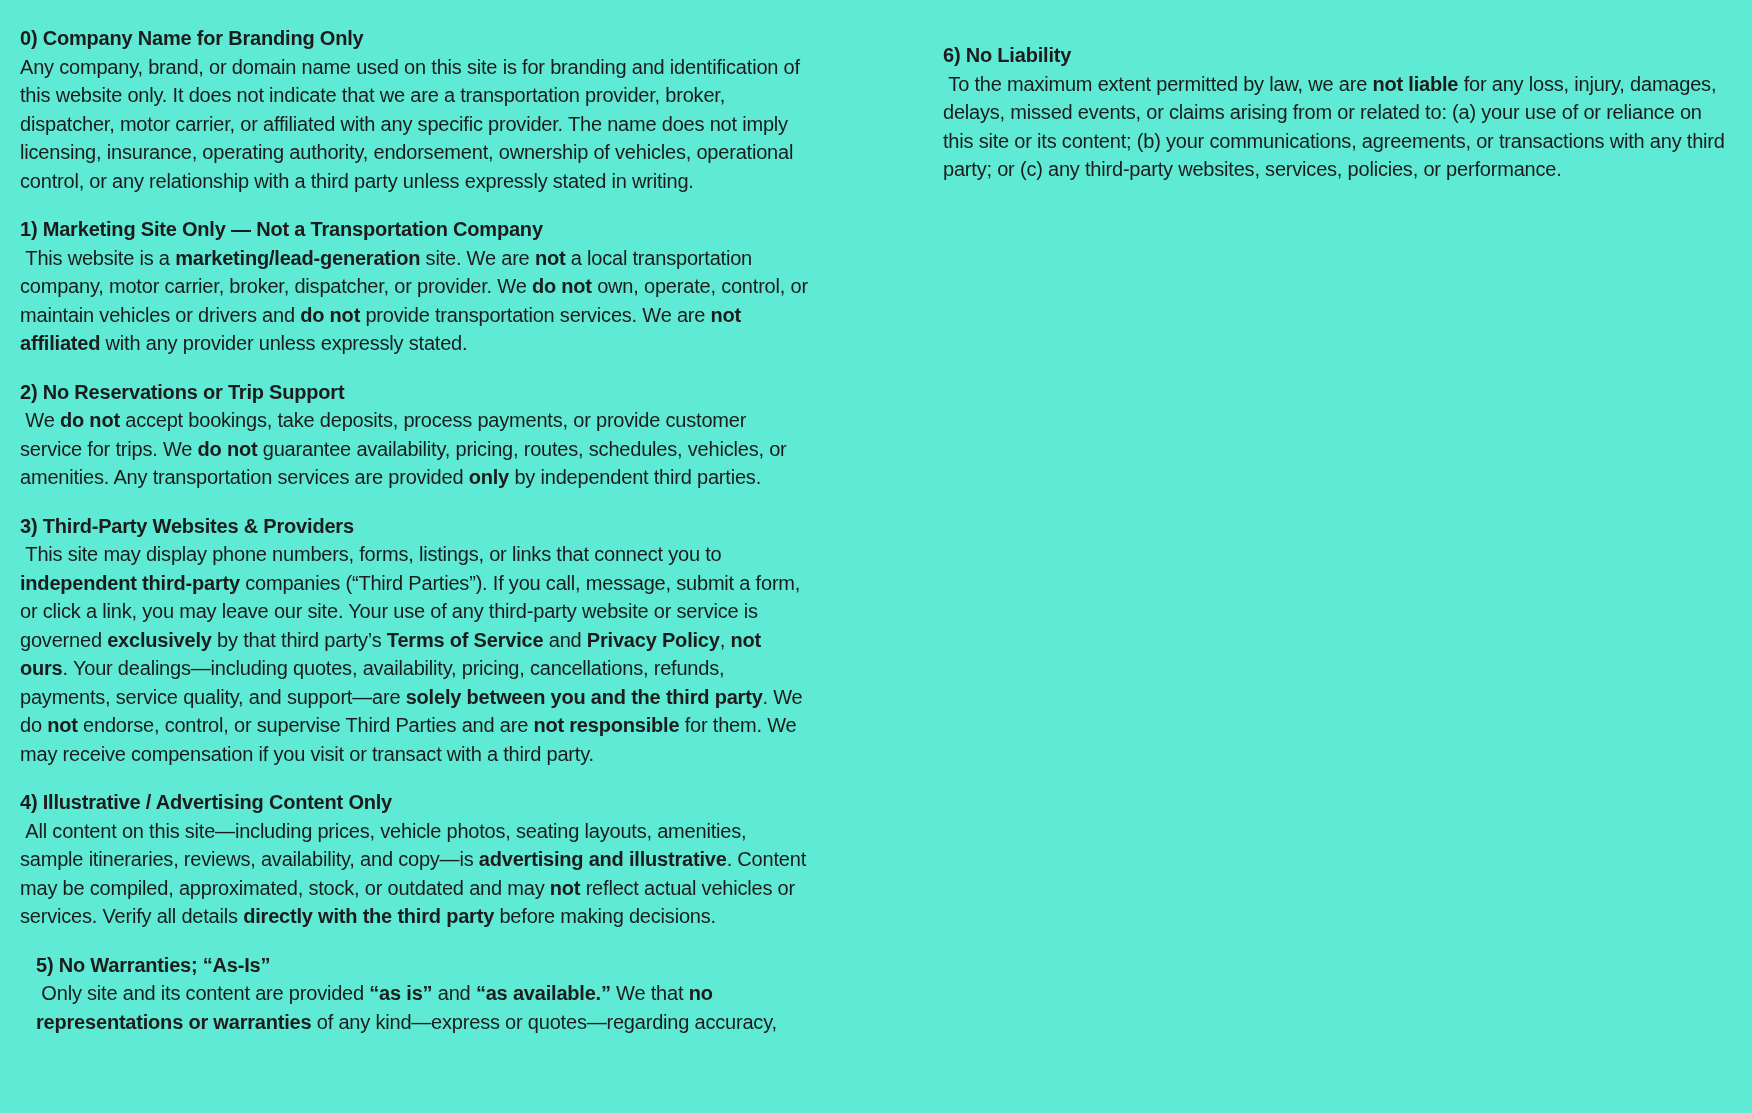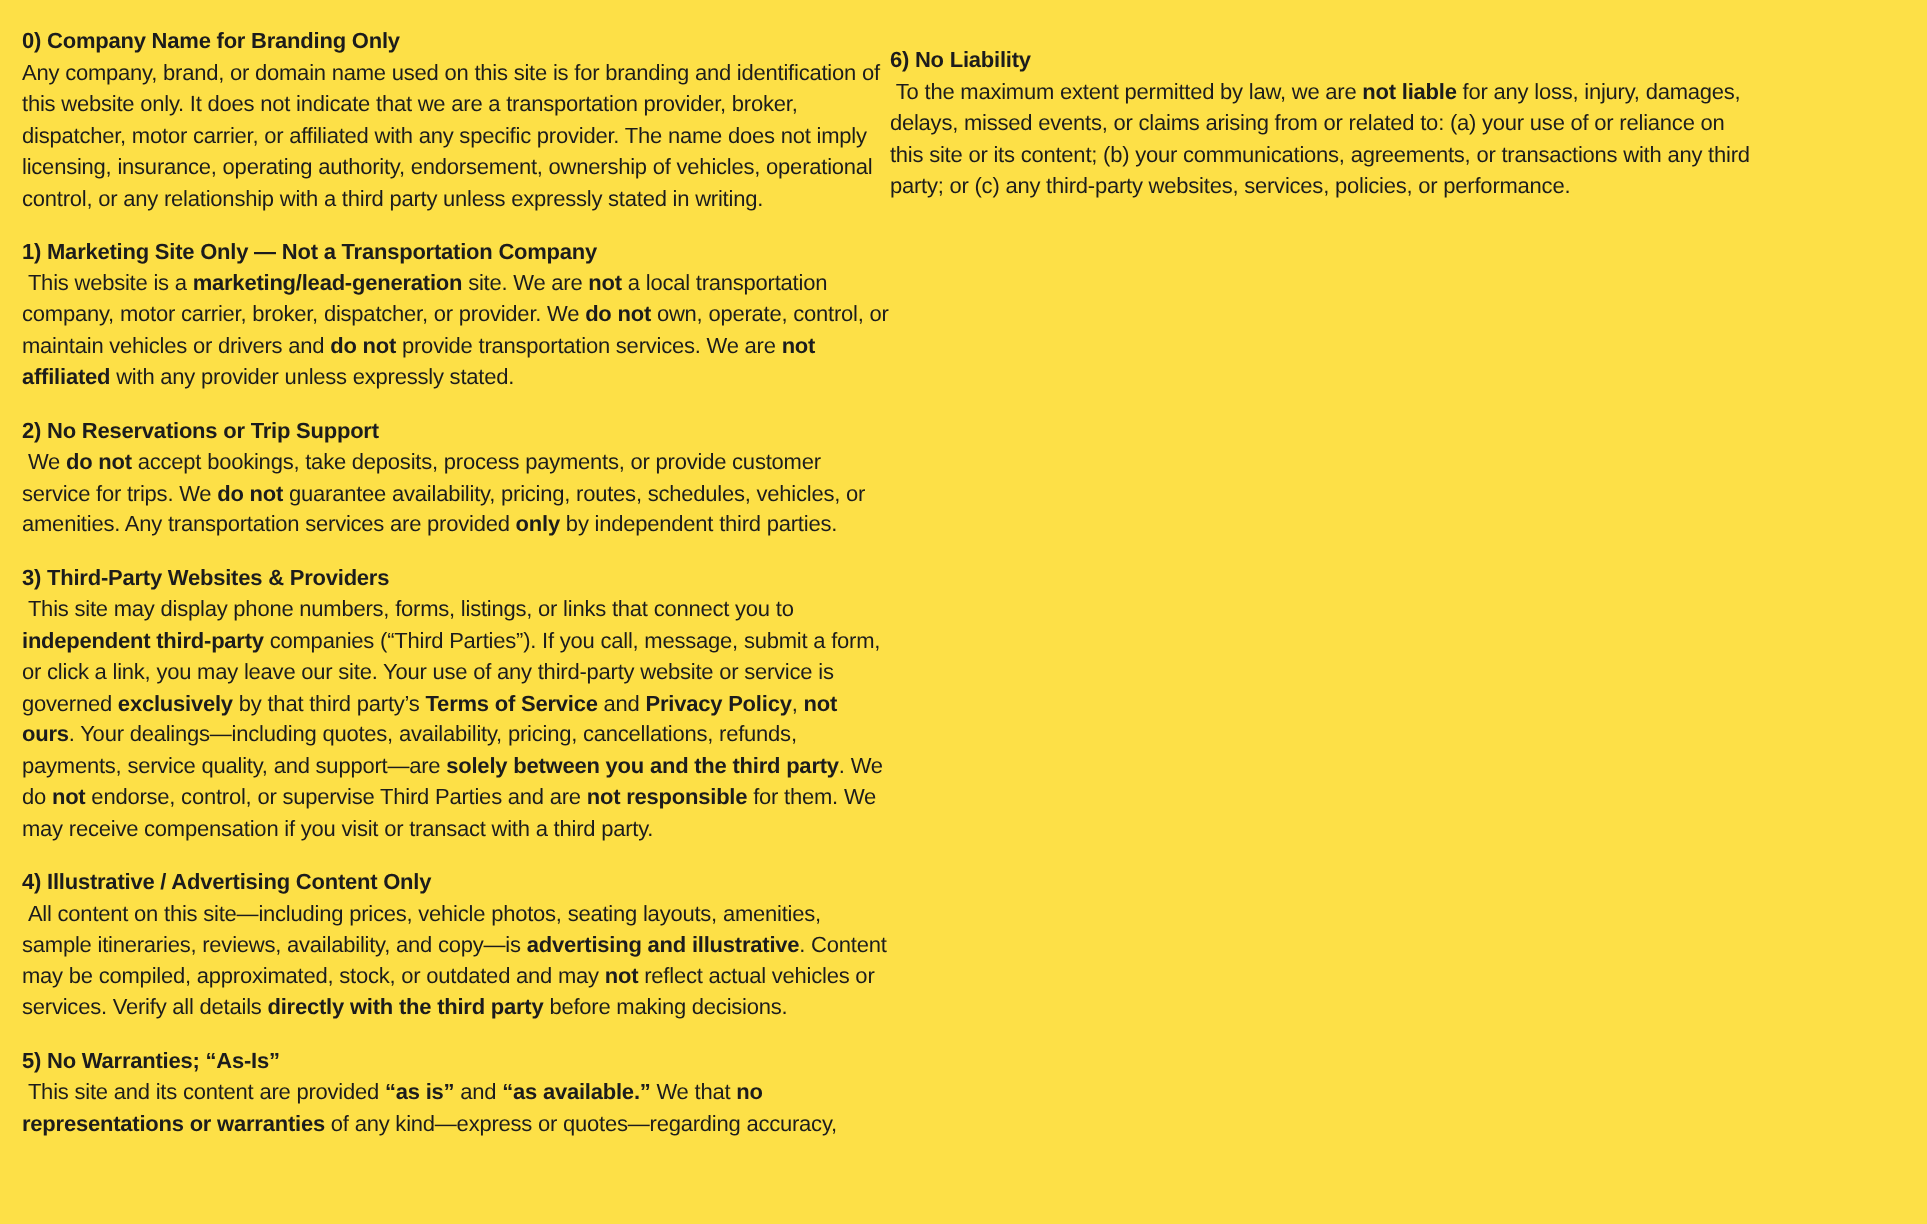--- a/index.html
+++ b/index.html
@@ -6,22 +6,23 @@
     margin: 0;
     padding: 0;
     background: #ffffff;
   }
   .page {
     position: relative;
     width: 1752px;
     height: 1113px;
     box-sizing: border-box;
     padding: 4px 20px;
-    background: #fde047;
+    background: #5eead4;
     display: flex;
+    column-gap: 134px;
     overflow: hidden;
     font-family: "Liberation Sans", sans-serif;
   }
   .doc-column {
     width: 789px;
     flex: 0 0 789px;
   }
   .doc-column--right {
     padding-top: 17px;
   }
@@ -42,18 +43,18 @@
 </head>
 <body style="background: rgb(255, 255, 255);">
 
 <div class="page">
   <div class="doc-column doc-column--left">
       <p class="section" style="color: rgb(28, 28, 28);"><strong>0) Company Name for Branding Only</strong><br><span>Any company, brand, or domain name used on this site is for branding and identification of this website only. It does not indicate that we are a transportation provider, broker, dispatcher, motor carrier, or affiliated with any specific provider. The name does not imply licensing, insurance, operating authority, endorsement, ownership of vehicles, operational control, or any relationship with a third party unless expressly stated in writing.</span></p>
       <p class="section" style="color: rgb(28, 28, 28);"><strong>1) Marketing Site Only — Not a Transportation Company</strong><br><span> This website is a </span><b>marketing/lead-generation</b><span> site. We are </span><b>not</b><span> a local transportation company, motor carrier, broker, dispatcher, or provider. We </span><b>do not</b><span> own, operate, control, or maintain vehicles or drivers and </span><b>do not</b><span> provide transportation services. We are </span><b>not affiliated</b><span> with any provider unless expressly stated.</span></p>
       <p class="section" style="color: rgb(28, 28, 28);"><strong>2) No Reservations or Trip Support</strong><br><span> We </span><b>do not</b><span> accept bookings, take deposits, process payments, or provide customer service for trips. We </span><b>do not</b><span> guarantee availability, pricing, routes, schedules, vehicles, or amenities. Any transportation services are provided </span><b>only</b><span> by independent third parties.</span></p>
       <p class="section" style="color: rgb(28, 28, 28);"><strong>3) Third-Party Websites &amp; Providers</strong><br><span> This site may display phone numbers, forms, listings, or links that connect you to </span><b>independent third-party</b><span> companies (“Third Parties”). If you call, message, submit a form, or click a link, you may leave our site. Your use of any third-party website or service is governed </span><b>exclusively</b><span> by that third party’s </span><b>Terms of Service</b><span> and </span><b>Privacy Policy</b><span>, </span><b>not ours</b><span>. Your dealings—including quotes, availability, pricing, cancellations, refunds, payments, service quality, and support—are </span><b>solely between you and the third party</b><span>. We do </span><b>not</b><span> endorse, control, or supervise Third Parties and are </span><b>not responsible</b><span> for them. We may receive compensation if you visit or transact with a third party.</span></p>
       <p class="section" style="color: rgb(28, 28, 28);"><strong>4) Illustrative / Advertising Content Only</strong><br><span> All content on this site—including prices, vehicle photos, seating layouts, amenities, sample itineraries, reviews, availability, and copy—is </span><b>advertising and illustrative</b><span>. Content may be compiled, approximated, stock, or outdated and may </span><b>not</b><span> reflect actual vehicles or services. Verify all details </span><b>directly with the third party</b><span> before making decisions.</span></p>
-      <p class="section" style="color: rgb(28, 28, 28);"><strong>5) No Warranties; “As-Is”</strong><br><span> This site and its content are provided </span><b>“as is”</b><span> and </span><b>“as available.”</b><span> We that </span><b>no representations or warranties</b><span> of any kind—express or quotes—regarding accuracy,</span></p>
+      <p class="section" style="color: rgb(28, 28, 28); margin-left: 16px;"><strong>5) No Warranties; “As-Is”</strong><br><span> Only site and its content are provided </span><b>“as is”</b><span> and </span><b>“as available.”</b><span> We that </span><b>no representations or warranties</b><span> of any kind—express or quotes—regarding accuracy,</span></p>
     </div>
   <div class="doc-column doc-column--right">
       <p class="section" style="color: rgb(28, 28, 28);"><strong>6) No Liability</strong><br><span> To the maximum extent permitted by law, we are </span><b>not liable</b><span> for any loss, injury, damages, delays, missed events, or claims arising from or related to: (a) your use of or reliance on this site or its content; (b) your communications, agreements, or transactions with any third party; or (c) any third-party websites, services, policies, or performance.</span></p>
     </div>
 </div>
 
 </body></html>

